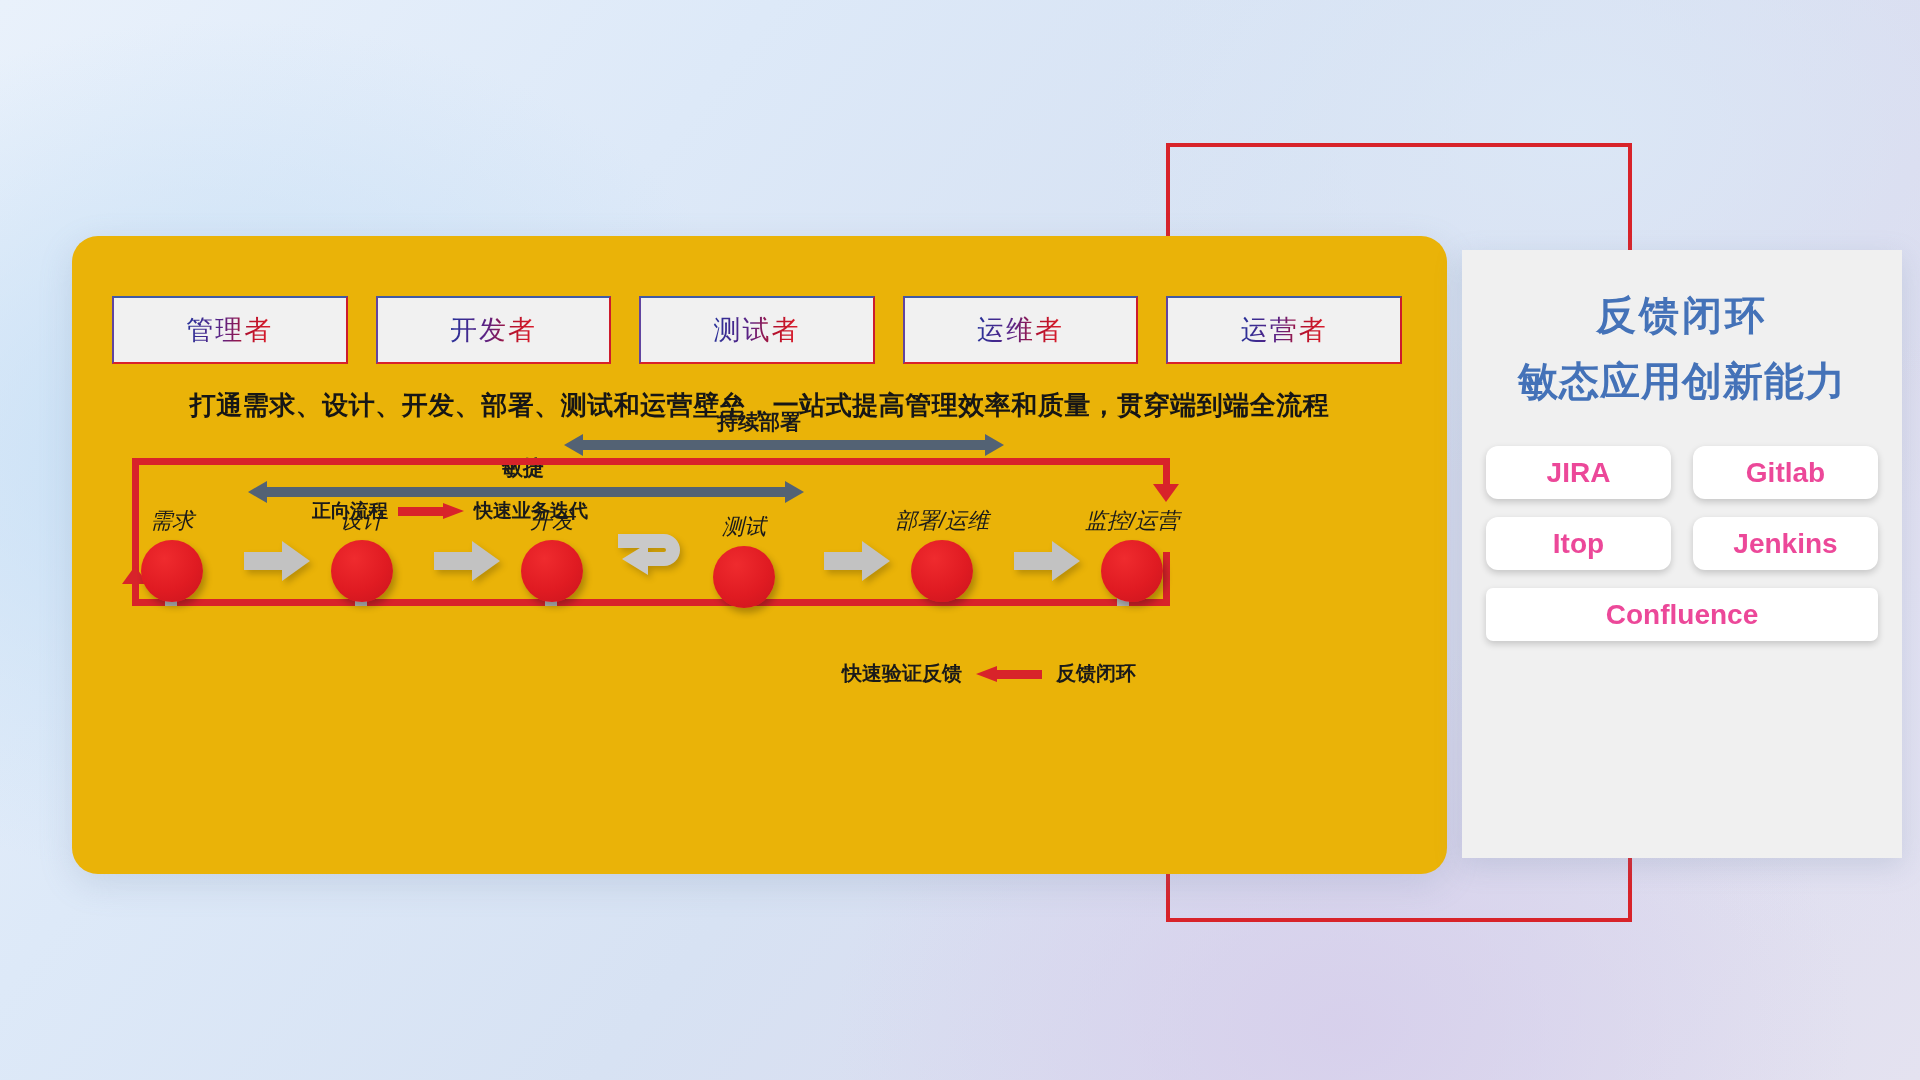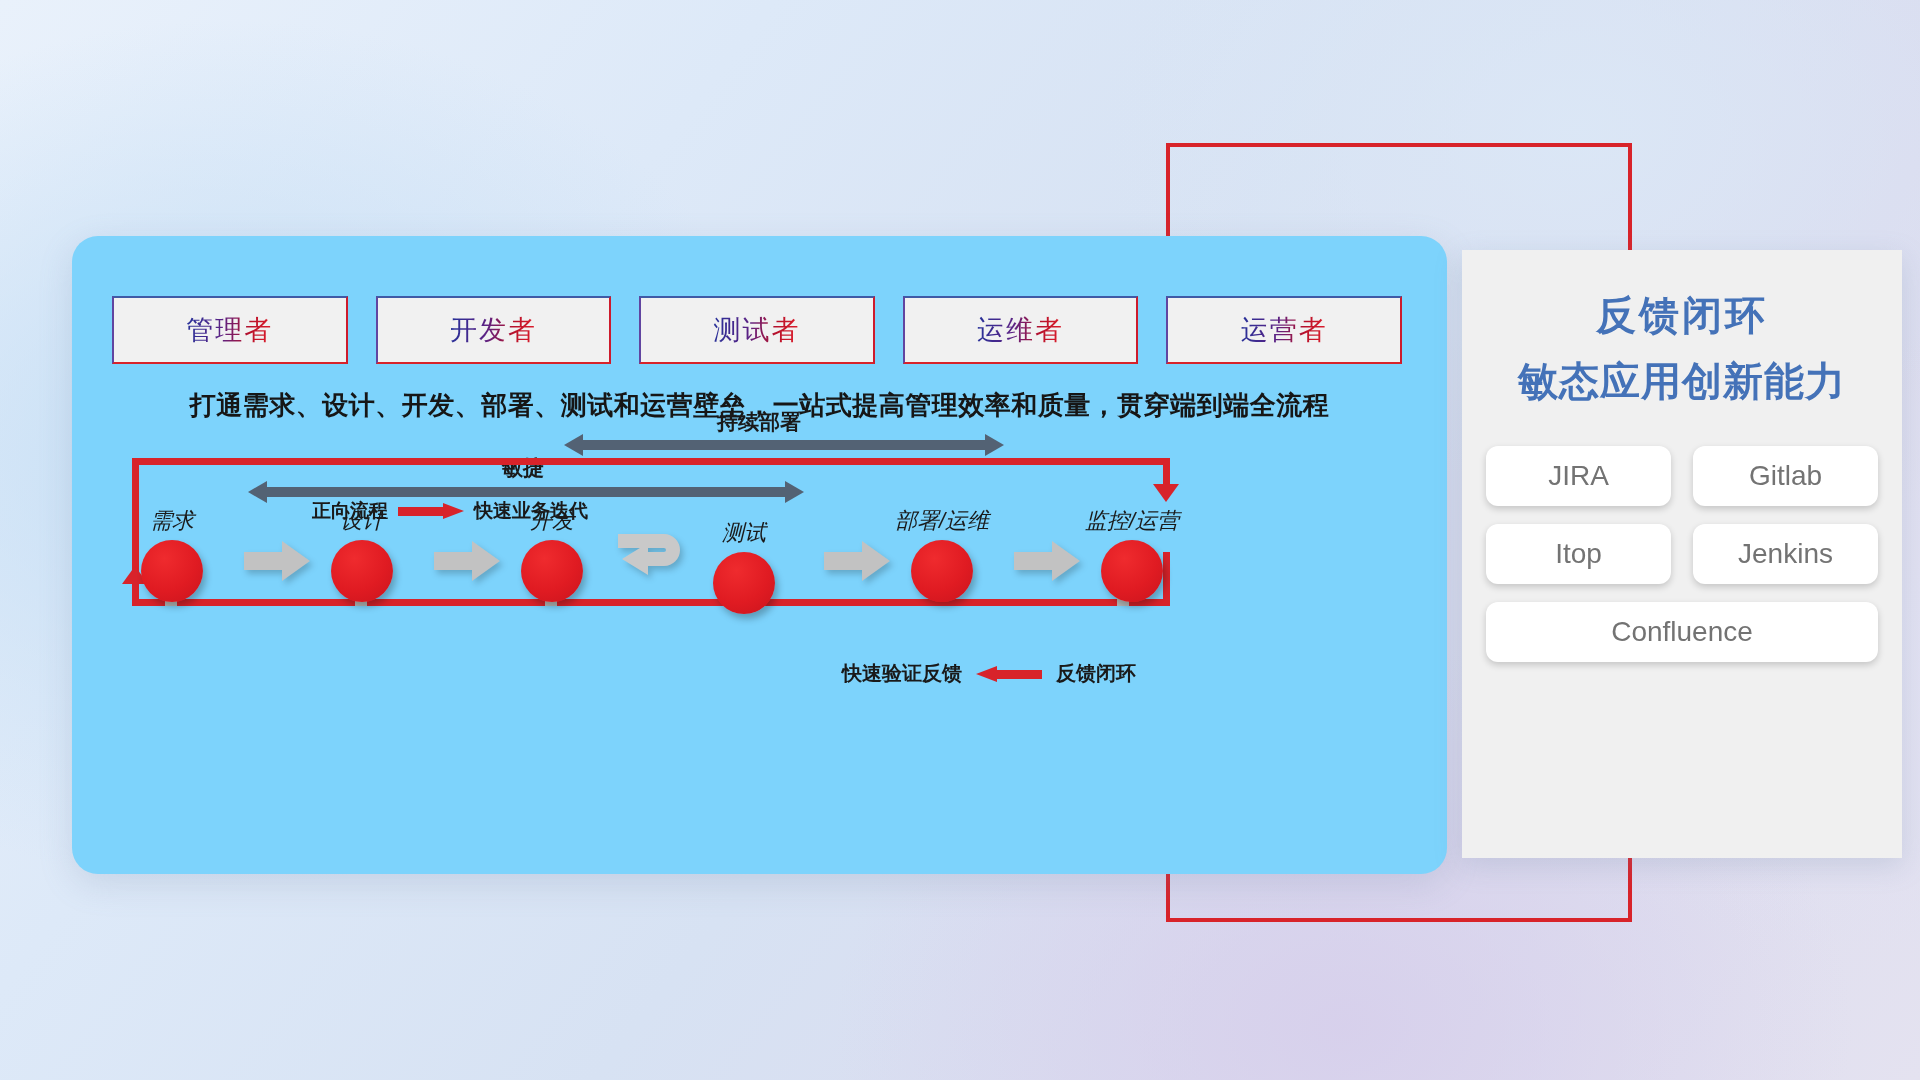--- a/index.html
+++ b/index.html
@@ -33,21 +33,21 @@
     left: 1166px; top: 800px; width: 466px; height: 122px;
     border-top: none;
     border-left: 4px solid #d8232a; border-right: 4px solid #d8232a;
     border-bottom: 4px solid #d8232a;
   }
 
   
   #main-card {
     position: absolute;
     left: 72px; top: 236px; width: 1375px; height: 638px;
-    background: #7dd3fc;
+    background: #eab308;
     border-radius: 26px;
     box-shadow: 0 10px 34px rgba(110,130,165,0.20);
   }
 
   
   #roles-row {
     position: absolute; left: 40px; top: 60px;
     width: 1290px; height: 68px;
     display: flex; gap: 28px;
   }
@@ -242,27 +242,27 @@
   #panel-heading .h-line1 { display: block; font-size: 40px; letter-spacing: 3px; }
   #panel-heading .h-line2 { display: block; font-size: 40px; letter-spacing: 1px; margin-top: 8px; }
 
   #tool-grid {
     margin: 36px 24px 0 24px;
     display: flex; flex-wrap: wrap; gap: 18px 22px;
   }
   .tool-chip {
     background: #ffffff;
     border-radius: 12px;
-    height: 60px;
+    height: 53px;
     display: flex; align-items: center; justify-content: center;
-    font-size: 28px; font-weight: 400; color: #737373;
+    font-size: 28px; font-weight: 700; color: #ec4899;
     box-shadow: 0 3px 7px rgba(0,0,0,0.18);
     flex: 0 0 calc(50% - 11px);
   }
-  .tool-chip.wide { flex: 0 0 100%; }
+  .tool-chip.wide { flex: 0 0 100%; border-radius: 7px; }
 </style>
 </head>
 <body>
 
 <div class="bracket" id="bracket-top"></div>
 <div class="bracket" id="bracket-bottom"></div>
 
 <div id="main-card">
 
   <div id="roles-row">
@@ -356,21 +356,21 @@
       <div class="stage-circle"></div>
     </div>
 
     <div id="uturn-arrow" style="left:500px; top:22px;">
       <svg width="90" height="58" viewBox="0 0 90 58" xmlns="http://www.w3.org/2000/svg">
         <path d="M6 6 L52 6 A16 16 0 0 1 52 38 L36 38 L36 47 L10 31 L36 15 L36 24 L52 24 A2 2 0 0 0 52 20 L6 20 Z" fill="#c9c9c9"></path>
         <path d="M2 28 L44 28 L44 38 L60 38 A14 14 0 0 0 60 10 L2 10 Z" fill="#d0d0d0" opacity="0"></path>
       </svg>
     </div>
 
-    <div class="stage" style="left:572px; top:12px;">
+    <div class="stage" style="left:572px; top:6px;">
       <div class="stage-label">测试</div>
       <div class="stage-circle"></div>
     </div>
 
     <div class="grey-arrow" style="left:712px; top:35px;">
       <span class="ga-shaft"></span>
         <span class="ga-head"></span>
     </div>
 
     <div class="stage" style="left:770px; top:0px;">

